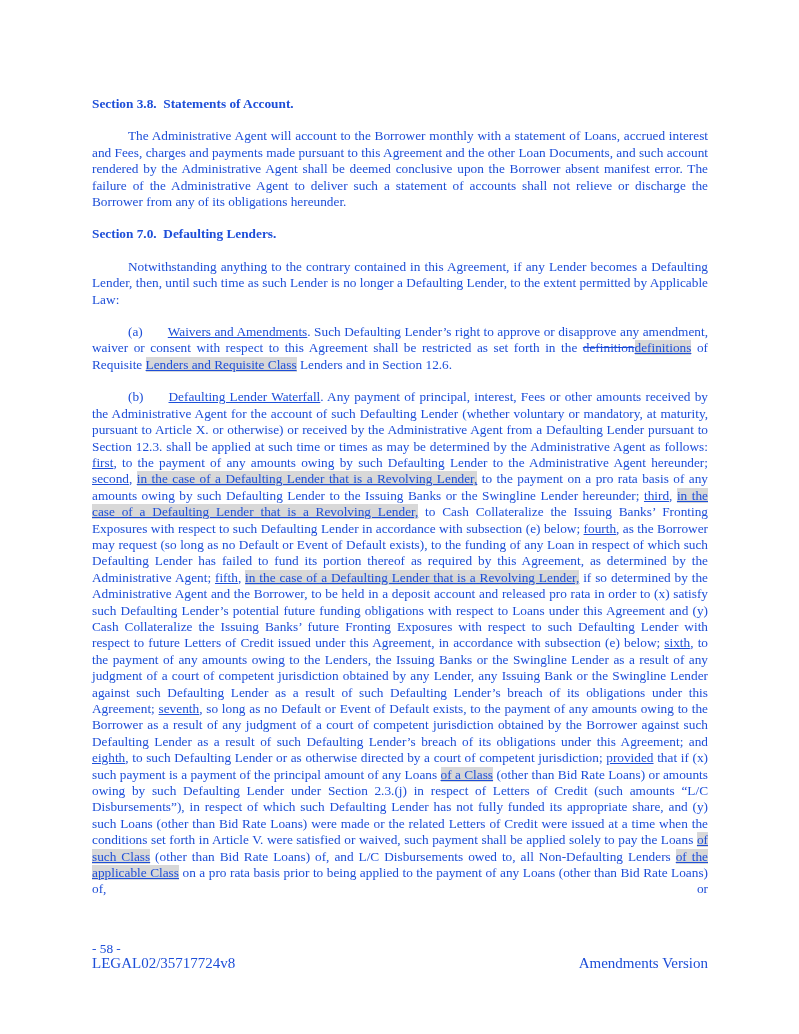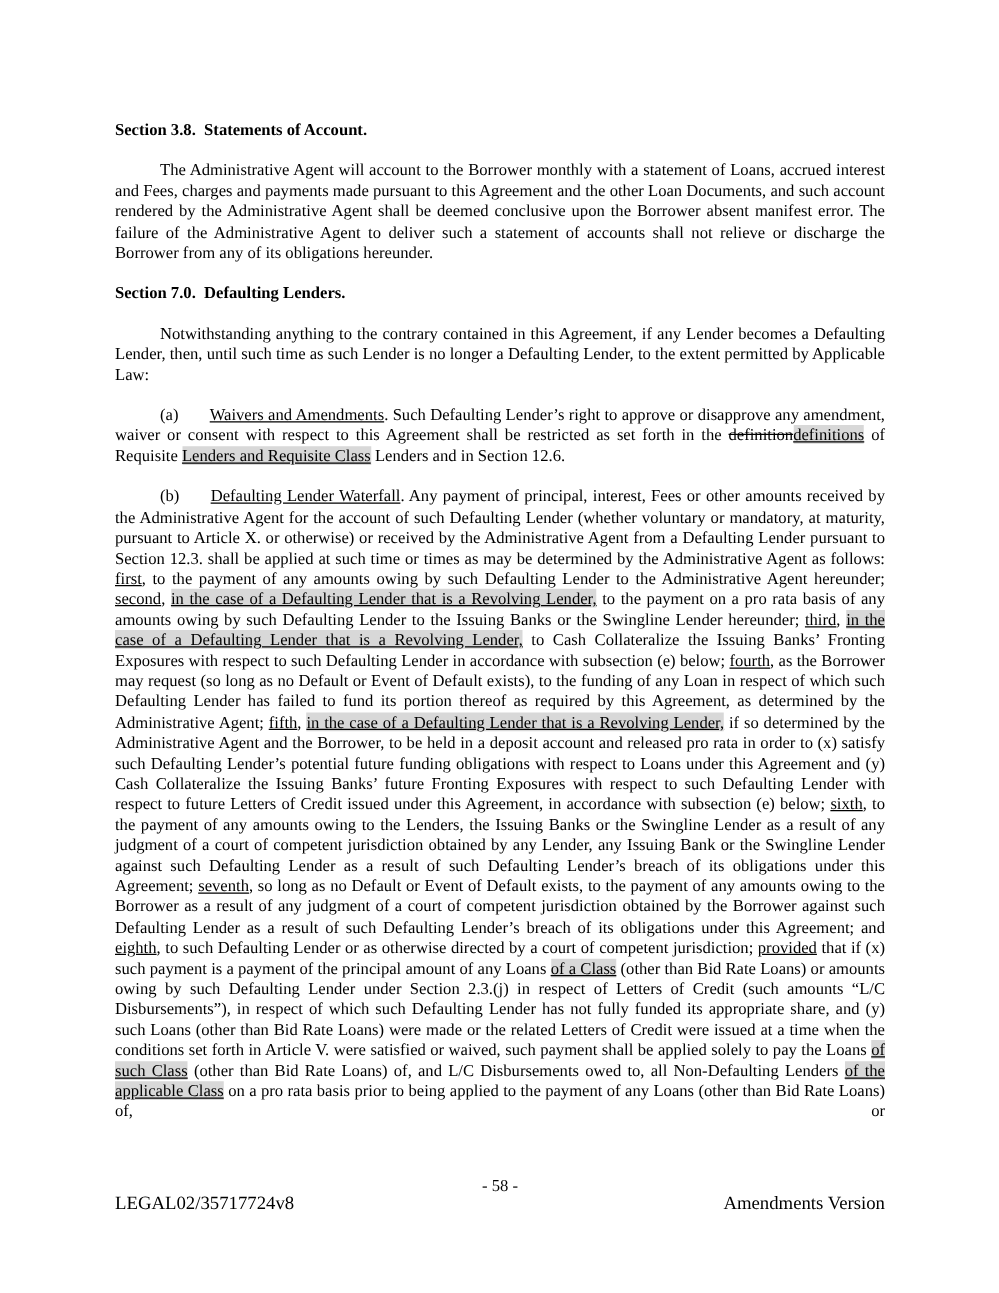--- a/index.html
+++ b/index.html
@@ -5,21 +5,21 @@
   html, body {
     margin: 0;
     padding: 0;
     background: #ffffff;
   }
   .page {
     position: relative;
     width: 799px;
     height: 1034px;
     background: #ffffff;
-    color: #000000;
+    color: #1d4ed8;
     font-family: "Liberation Serif", serif;
     overflow: hidden;
   }
   .content {
     position: absolute;
     left: 92px;
     top: 96px;
     width: 616px;
   }
   .para {
@@ -53,21 +53,20 @@
     text-decoration: line-through;
     font-family: Liberation Serif, serif;
   }
   .footer {
     position: absolute;
     left: 92px;
     top: 942px;
     width: 616px;
   }
   .page-number {
-    text-align: center;
     font-size: 13.3px;
     line-height: 14px;
   }
   .footer-row {
     display: flex;
     justify-content: space-between;
     font-size: 15px;
     line-height: 13px;
     margin-top: 1px;
   }

